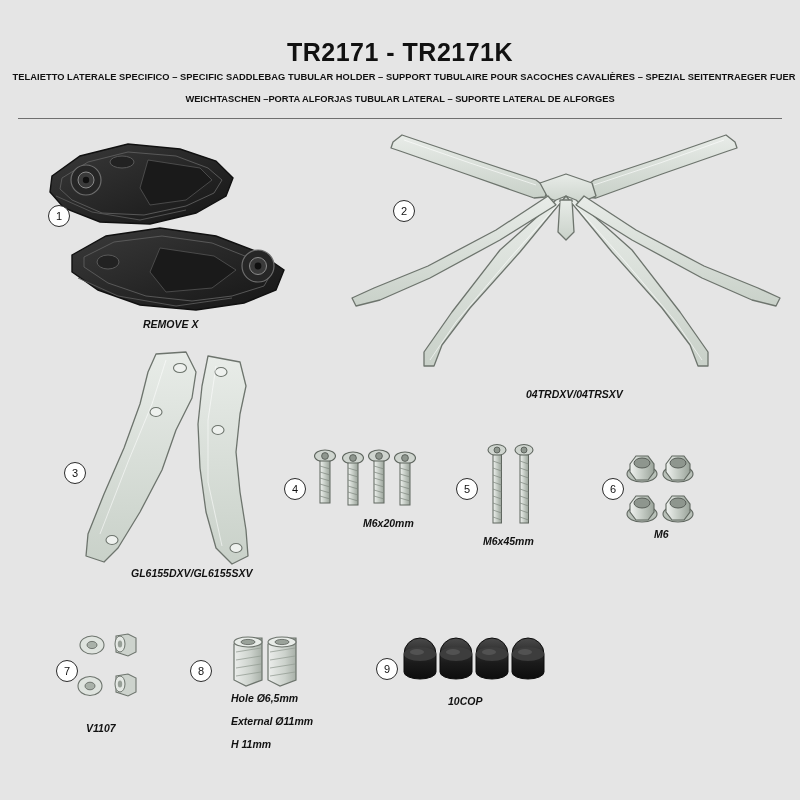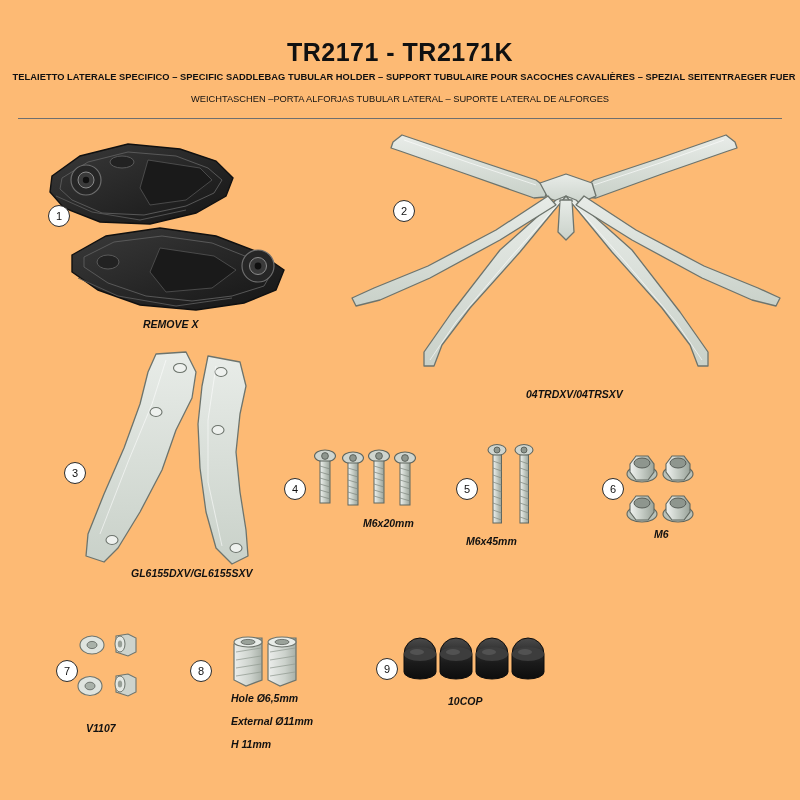--- a/index.html
+++ b/index.html
@@ -9,21 +9,21 @@
   }
   body {
     font-family: "Liberation Sans", sans-serif;
     color: #1a1a1a;
   }
   #page {
     position: relative;
     width: 800px;
     height: 800px;
     overflow: hidden;
-    background: #fdba74;
+    background: #e5e5e5;
   }
   .title {
     position: absolute;
     top: 38px;
     left: 0;
     width: 800px;
     text-align: center;
     font-size: 25px;
     font-weight: bold;
     letter-spacing: 0.5px;
@@ -40,21 +40,21 @@
     letter-spacing: 0.05px;
     color: #111;
   }
   .subtitle2 {
     position: absolute;
     top: 94px;
     left: 0;
     width: 800px;
     text-align: center;
     font-size: 9.3px;
-    font-weight: normal;
+    font-weight: bold;
     color: #111;
   }
   .rule {
     position: absolute;
     top: 118px;
     left: 18px;
     width: 764px;
     height: 1px;
     background: #6f6f6f;
   }
@@ -378,21 +378,21 @@
   <div class="callout" style="left:456px; top:478px;">5</div>
   <div class="callout" style="left:602px; top:478px;">6</div>
   <div class="callout" style="left:56px;  top:660px;">7</div>
   <div class="callout" style="left:190px; top:660px;">8</div>
   <div class="callout" style="left:376px; top:658px;">9</div>
 
   <div class="caption" style="left:143px; top:318px;">REMOVE X</div>
   <div class="caption" style="left:509px; top:388px;margin-left:17px;">04TRDXV/04TRSXV</div>
   <div class="caption" style="left:131px; top:567px;">GL6155DXV/GL6155SXV</div>
   <div class="caption" style="left:331px; top:517px;padding-left:32px;">M6x20mm</div>
-  <div class="caption" style="left:466px; top:535px;">M6x45mm</div>
+  <div class="caption" style="left:483px; top:535px;">M6x45mm</div>
   <div class="caption" style="left:654px; top:528px;">M6</div>
   <div class="caption" style="left:86px;  top:722px;">V1107</div>
   <div class="caption" style="left:448px; top:695px;">10COP</div>
 
   <div class="caption" style="left:231px; top:692px;">Hole Ø6,5mm</div>
   <div class="caption" style="left:231px; top:715px;">External Ø11mm</div>
   <div class="caption" style="left:231px; top:738px;">H 11mm</div>
 
 </div>
 

